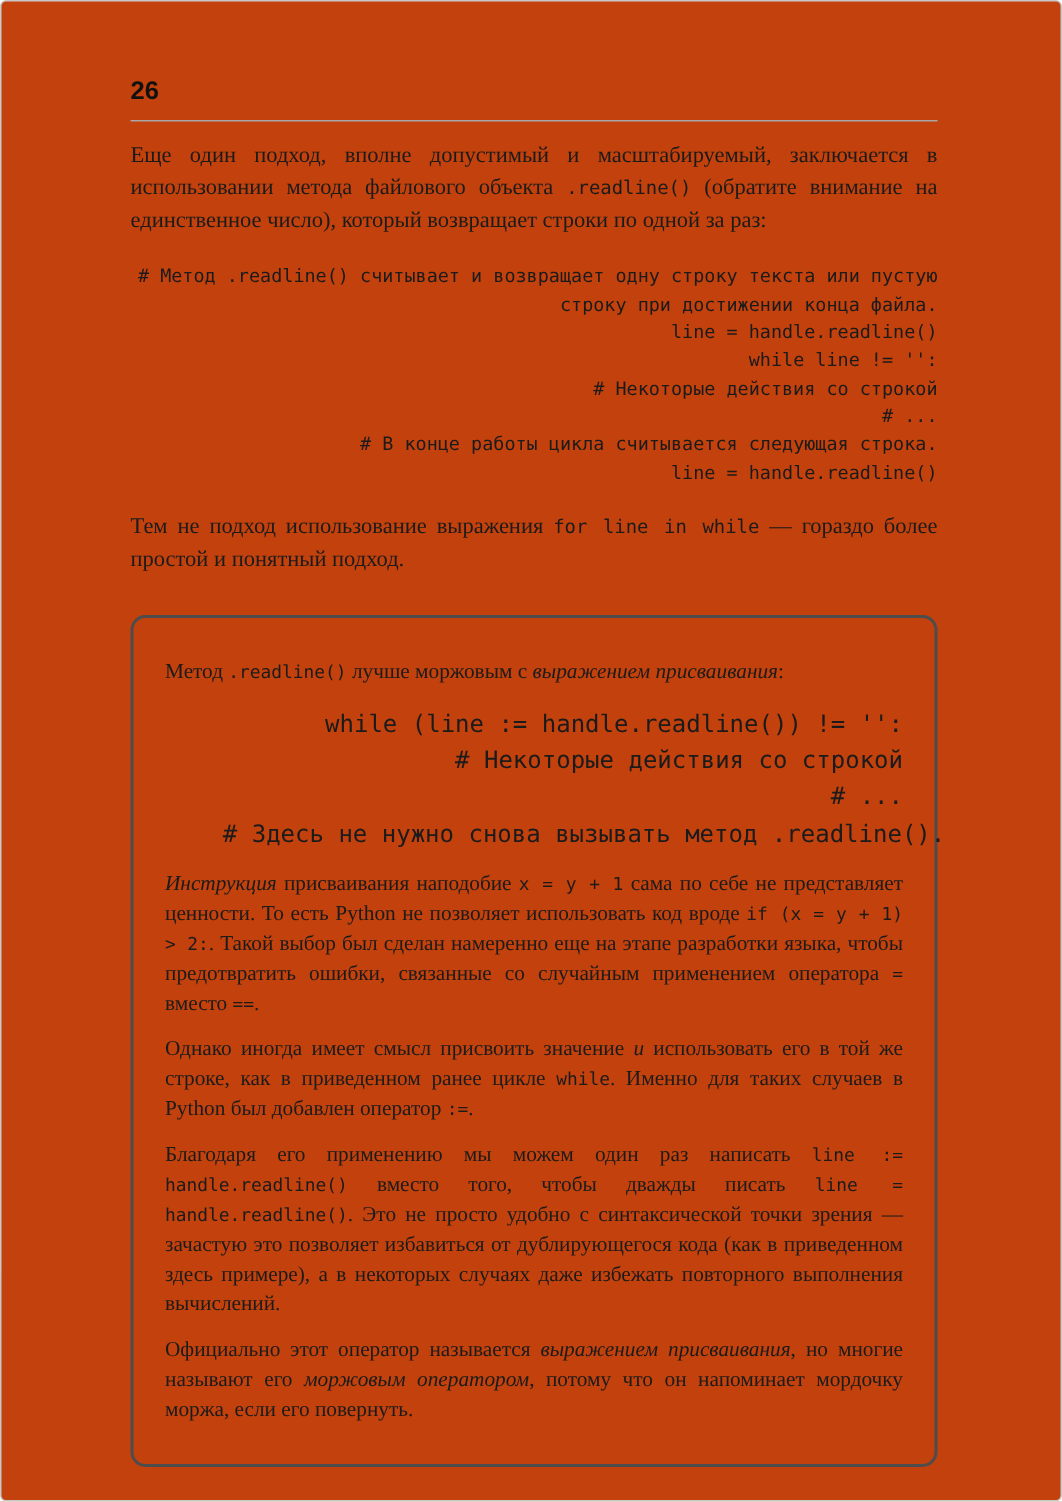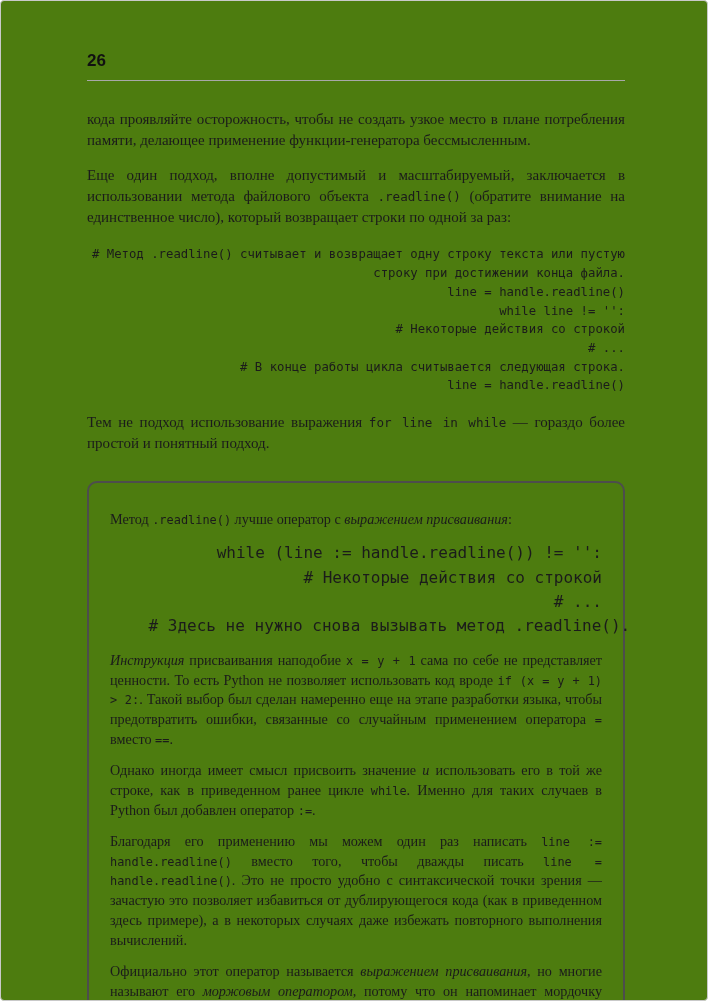--- a/index.html
+++ b/index.html
@@ -7,21 +7,21 @@
     padding: 0;
     background: #ffffff;
     font-family: "Liberation Serif", serif;
   }
   .page {
     width: 708px;
     height: 1001px;
     box-sizing: border-box;
     border: 1px solid #c9c9c9;
     border-radius: 4px;
-    background: #4d7c0f;
+    background: #c2410c;
     color: #1b1b1b;
     overflow: hidden;
   }
   .margins {
     padding: 0 82px 0 86px;
   }
   .page-header {
     margin-top: 50px;
     display: flex;
     align-items: baseline;
@@ -92,38 +92,37 @@
 </head>
 <body>
 
 <div class="page">
   <div class="margins">
     <header class="page-header">
       <span class="page-number">26</span>
     </header>
 
     <main class="content">
-      <p class="first"><span class="run-n">кода проявляйте осторожность, чтобы не создать узкое место в плане потребления памяти, делающее применение функции-генератора бессмысленным.</span></p>
 
       <p><span class="run-n">Еще один подход, вполне допустимый и масштабируемый, заключается в использовании метода файлового объекта </span><span class="run-c">.readline()</span><span class="run-n"> (обратите внимание на единственное число), который возвращает строки по одной за раз:</span></p>
 
       <pre class="code"># Метод .readline() считывает и возвращает одну строку текста или пустую
 строку при достижении конца файла.
 line = handle.readline()
 while line != '':
     # Некоторые действия со строкой
     # ...
     # В конце работы цикла считывается следующая строка.
     line = handle.readline()</pre>
 
       <p><span class="run-n">Тем не подход использование выражения </span><span class="run-c">for line in while</span><span class="run-n"> — гораздо более простой и понятный подход.</span></p>
 
       <section class="box">
 
-        <p><span class="run-n">Метод </span><span class="run-c">.readline()</span><span class="run-n"> лучше оператор с </span><span class="run-i">выражением присваивания</span><span class="run-n">:</span></p>
+        <p><span class="run-n">Метод </span><span class="run-c">.readline()</span><span class="run-n"> лучше моржовым с </span><span class="run-i">выражением присваивания</span><span class="run-n">:</span></p>
 
         <pre class="code">while (line := handle.readline()) != '':
     # Некоторые действия со строкой
     # ...
     # Здесь не нужно снова вызывать метод .readline().</pre>
 
         <p><span class="run-i">Инструкция</span><span class="run-n"> присваивания наподобие </span><span class="run-c">x = y + 1</span><span class="run-n"> сама по себе не представляет ценности. То есть Python не позволяет использовать код вроде </span><span class="run-c">if (x = y + 1) &gt; 2:</span><span class="run-n">. Такой выбор был сделан намеренно еще на этапе разработки языка, чтобы предотвратить ошибки, связанные со случайным применением оператора </span><span class="run-c">=</span><span class="run-n"> вместо </span><span class="run-c">==</span><span class="run-n">.</span></p>
         <p><span class="run-n">Однако иногда имеет смысл присвоить значение </span><span class="run-i">и</span><span class="run-n"> использовать его в той же строке, как в приведенном ранее цикле </span><span class="run-c">while</span><span class="run-n">. Именно для таких случаев в Python был добавлен оператор </span><span class="run-c">:=</span><span class="run-n">.</span></p>
         <p><span class="run-n">Благодаря его применению мы можем один раз написать </span><span class="run-c">line := handle.readline()</span><span class="run-n"> вместо того, чтобы дважды писать </span><span class="run-c">line = handle.readline()</span><span class="run-n">. Это не просто удобно с синтаксической точки зрения — зачастую это позволяет избавиться от дублирующегося кода (как в приведенном здесь примере), а в некоторых случаях даже избежать повторного выполнения вычислений.</span></p>
         <p><span class="run-n">Официально этот оператор называется </span><span class="run-i">выражением присваивания</span><span class="run-n">, но многие называют его </span><span class="run-i">моржовым оператором</span><span class="run-n">, потому что он напоминает мордочку моржа, если его повернуть.</span></p>

